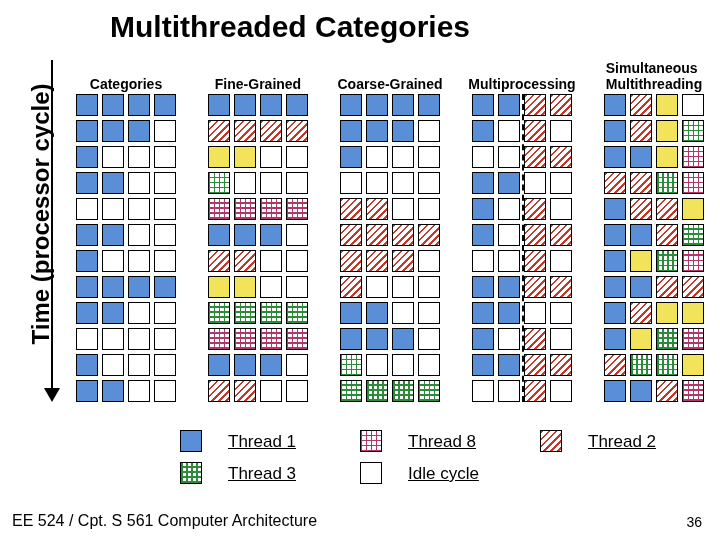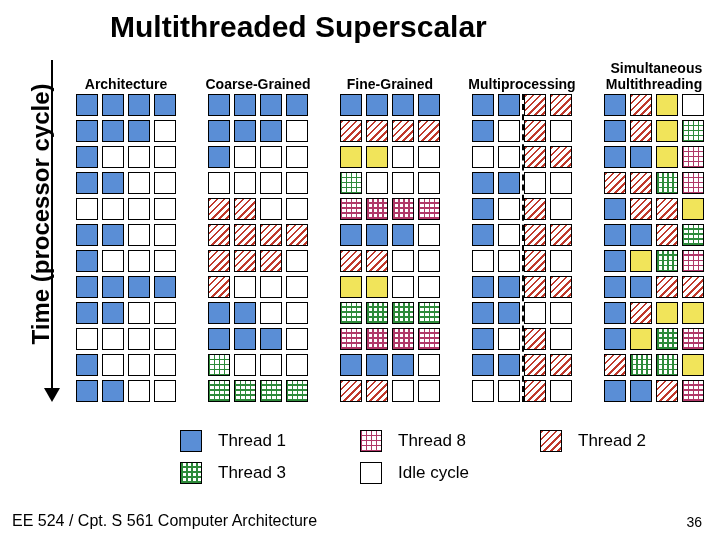--- a/index.html
+++ b/index.html
@@ -62,21 +62,21 @@
   }
   .col {
     width: 112px;
     display: flex;
     flex-direction: column;
     align-items: center;
   }
   .col-label {
     font-size: 14px;
     font-weight: bold;
-    text-align: right;
+    text-align: left;
     height: 34px;
     display: flex;
     align-items: flex-end;
     justify-content: center;
     line-height: 1.1;
     margin-bottom: 2px;
     white-space: pre-line;
   }
   .grid {
     display: grid;
@@ -130,22 +130,23 @@
     top: 430px;
     left: 180px;
     display: grid;
     grid-template-columns: repeat(3, 170px);
     row-gap: 10px;
     column-gap: 10px;
     font-size: 17px;
   }
   .litem {
     display: flex;
-    align-items: center;
-    gap: 16px;
+    align-items: flex-end;
+    gap: 26px;
+    text-decoration: underline;
   }
   .swatch {
     width: 22px; height: 22px;
     border: 1.6px solid #000;
     position: relative;
   }
   .footer-left {
     position: absolute;
     bottom: 10px;
     left: 12px;
@@ -155,31 +156,31 @@
     position: absolute;
     bottom: 10px;
     right: 18px;
     font-size: 14px;
     margin-top: 32px;
   }
 </style>
 </head>
 <body>
 
-<div class="title">Multithreaded Superscalar</div>
+<div class="title">Multithreaded Categories</div>
 
 <div class="yaxis">Time (processor cycle)</div>
 <div class="yarrow">
   <div class="line"></div>
     <div class="head"></div>
 </div>
 
 <div class="cols">
     <div class="col">
-      <div class="col-label">Architecture</div>
+      <div class="col-label">Categories</div>
       <div class="grid">
         <div class="cell t1"></div>
         <div class="cell t1"></div>
         <div class="cell t1"></div>
         <div class="cell t1"></div>
         <div class="cell t1"></div>
         <div class="cell t1"></div>
         <div class="cell t1"></div>
         <div class="cell idle"></div>
         <div class="cell t1"></div>
@@ -213,20 +214,73 @@
         <div class="cell idle"></div>
         <div class="cell idle"></div>
         <div class="cell idle"></div>
         <div class="cell idle"></div>
         <div class="cell t1"></div>
         <div class="cell idle"></div>
         <div class="cell idle"></div>
         <div class="cell idle"></div>
         <div class="cell t1"></div>
         <div class="cell t1"></div>
+        <div class="cell idle"></div>
+        <div class="cell idle"></div>
+      </div>
+    </div>
+    <div class="col">
+      <div class="col-label">Fine-Grained</div>
+      <div class="grid">
+        <div class="cell t1"></div>
+        <div class="cell t1"></div>
+        <div class="cell t1"></div>
+        <div class="cell t1"></div>
+        <div class="cell t2"></div>
+        <div class="cell t2"></div>
+        <div class="cell t2"></div>
+        <div class="cell t2"></div>
+        <div class="cell t3"></div>
+        <div class="cell t3"></div>
+        <div class="cell idle"></div>
+        <div class="cell idle"></div>
+        <div class="cell t4"></div>
+        <div class="cell idle"></div>
+        <div class="cell idle"></div>
+        <div class="cell idle"></div>
+        <div class="cell t5"></div>
+        <div class="cell t5"></div>
+        <div class="cell t5"></div>
+        <div class="cell t5"></div>
+        <div class="cell t1"></div>
+        <div class="cell t1"></div>
+        <div class="cell t1"></div>
+        <div class="cell idle"></div>
+        <div class="cell t2"></div>
+        <div class="cell t2"></div>
+        <div class="cell idle"></div>
+        <div class="cell idle"></div>
+        <div class="cell t3"></div>
+        <div class="cell t3"></div>
+        <div class="cell idle"></div>
+        <div class="cell idle"></div>
+        <div class="cell t4"></div>
+        <div class="cell t4"></div>
+        <div class="cell t4"></div>
+        <div class="cell t4"></div>
+        <div class="cell t5"></div>
+        <div class="cell t5"></div>
+        <div class="cell t5"></div>
+        <div class="cell t5"></div>
+        <div class="cell t1"></div>
+        <div class="cell t1"></div>
+        <div class="cell t1"></div>
+        <div class="cell idle"></div>
+        <div class="cell t2"></div>
+        <div class="cell t2"></div>
         <div class="cell idle"></div>
         <div class="cell idle"></div>
       </div>
     </div>
     <div class="col">
       <div class="col-label">Coarse-Grained</div>
       <div class="grid">
         <div class="cell t1"></div>
         <div class="cell t1"></div>
         <div class="cell t1"></div>
@@ -268,73 +322,20 @@
         <div class="cell t1"></div>
         <div class="cell idle"></div>
         <div class="cell t4"></div>
         <div class="cell idle"></div>
         <div class="cell idle"></div>
         <div class="cell idle"></div>
         <div class="cell t4"></div>
         <div class="cell t4"></div>
         <div class="cell t4"></div>
         <div class="cell t4"></div>
-      </div>
-    </div>
-    <div class="col">
-      <div class="col-label">Fine-Grained</div>
-      <div class="grid">
-        <div class="cell t1"></div>
-        <div class="cell t1"></div>
-        <div class="cell t1"></div>
-        <div class="cell t1"></div>
-        <div class="cell t2"></div>
-        <div class="cell t2"></div>
-        <div class="cell t2"></div>
-        <div class="cell t2"></div>
-        <div class="cell t3"></div>
-        <div class="cell t3"></div>
-        <div class="cell idle"></div>
-        <div class="cell idle"></div>
-        <div class="cell t4"></div>
-        <div class="cell idle"></div>
-        <div class="cell idle"></div>
-        <div class="cell idle"></div>
-        <div class="cell t5"></div>
-        <div class="cell t5"></div>
-        <div class="cell t5"></div>
-        <div class="cell t5"></div>
-        <div class="cell t1"></div>
-        <div class="cell t1"></div>
-        <div class="cell t1"></div>
-        <div class="cell idle"></div>
-        <div class="cell t2"></div>
-        <div class="cell t2"></div>
-        <div class="cell idle"></div>
-        <div class="cell idle"></div>
-        <div class="cell t3"></div>
-        <div class="cell t3"></div>
-        <div class="cell idle"></div>
-        <div class="cell idle"></div>
-        <div class="cell t4"></div>
-        <div class="cell t4"></div>
-        <div class="cell t4"></div>
-        <div class="cell t4"></div>
-        <div class="cell t5"></div>
-        <div class="cell t5"></div>
-        <div class="cell t5"></div>
-        <div class="cell t5"></div>
-        <div class="cell t1"></div>
-        <div class="cell t1"></div>
-        <div class="cell t1"></div>
-        <div class="cell idle"></div>
-        <div class="cell t2"></div>
-        <div class="cell t2"></div>
-        <div class="cell idle"></div>
-        <div class="cell idle"></div>
       </div>
     </div>
     <div class="col dual">
       <div class="col-label">Multiprocessing</div>
       <div class="grid">
         <div class="cell t1"></div>
         <div class="cell t1"></div>
         <div class="cell t2"></div>
         <div class="cell t2"></div>
         <div class="cell t1"></div>

